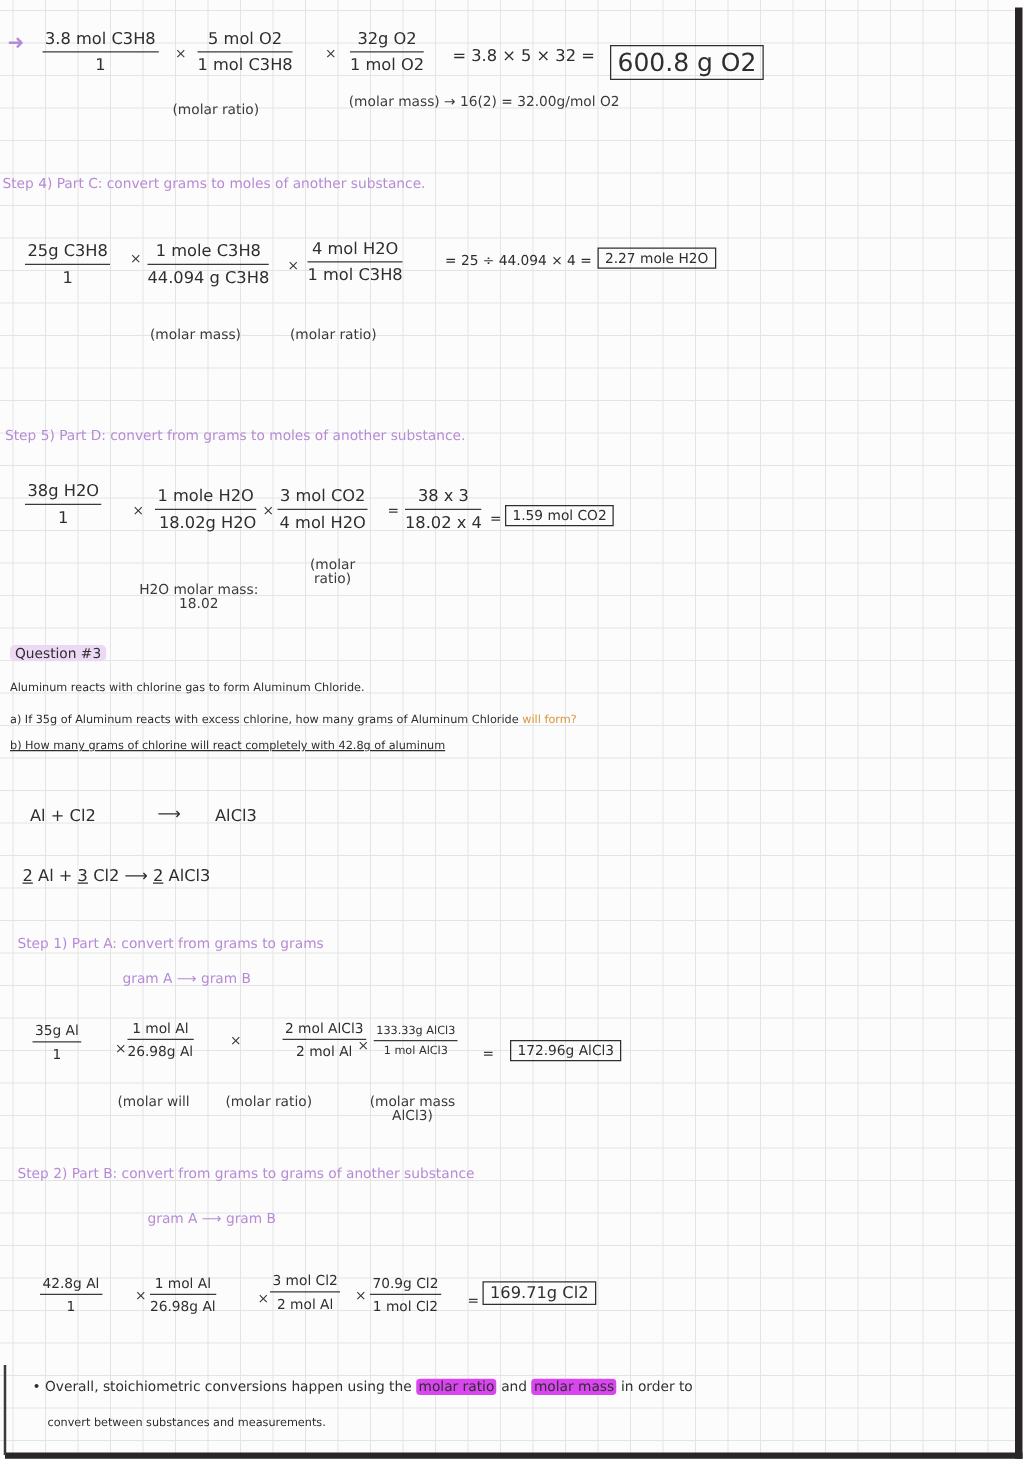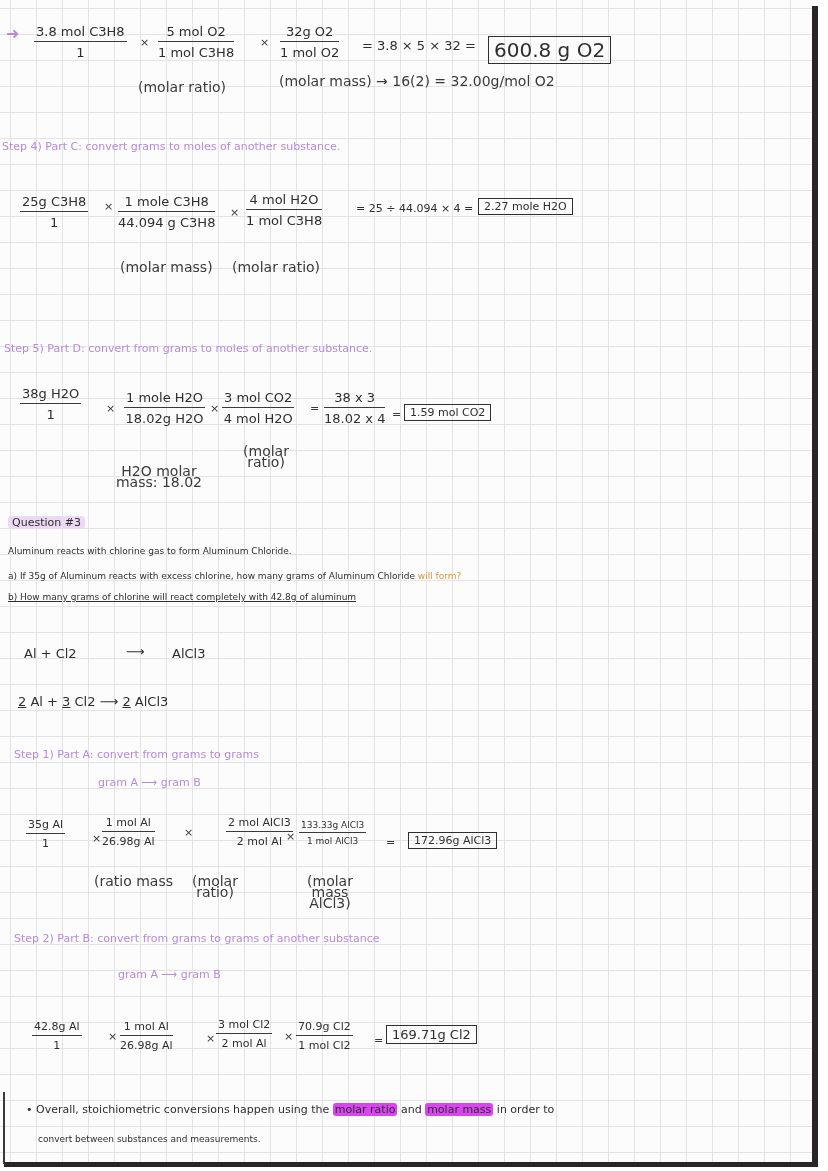--- a/index.html
+++ b/index.html
@@ -33,21 +33,21 @@
 
   .frac { position: absolute; text-align: center; }
   .frac .num { display: block; padding: 0 2px 2px; border-bottom: 1.4px solid #3a3a3a; }
   .frac .den { display: block; padding-top: 3px; }
   .op { position: absolute; font-size: 11px; color: #3a3a3a; }
 
   .answer-box {
     position: absolute; border: 1.6px solid #2f2f2f; padding: 1px 5px;
     background: transparent; white-space: nowrap;
   }
-  .note { position: absolute; text-align: center; line-height: 11px; font-size: 14px; color: #3a3a3a; white-space: nowrap; }
+  .note { position: absolute; text-align: center; line-height: 11px; font-size: 11px; color: #3a3a3a; white-space: nowrap; }
   .arrow-mark { color: #b58ad6; font-size: 16px; }
   .hl { background: #d946ef; border-radius: 3px; padding: 0 2px; }
   .q-label { background: #ecd9f4; border-radius: 4px; padding: 0 4px; }
 </style>
 </head>
 <body>
 
 <div class="page"></div>
 <div class="edge-right"></div>
 <div class="edge-bottom"></div>
@@ -92,21 +92,21 @@
 <span class="answer-box small hw" style="left:478px;top:198px;">2.27 mole H2O</span>
 <span class="note" style="left:120px;top:262px;">(molar mass)</span>
 <span class="note" style="left:232px;top:262px;">(molar ratio)</span>
 
 <span class="abs small purple" style="left:4px;top:342px;">Step 5) Part D: convert from grams to moles of another substance.</span>
 <div class="frac md hw" style="left:20px;top:386px;">
   <span class="num">38g H2O</span>
   <span class="den">1</span>
 </div>
 <span class="op" style="left:106px;top:402px;">×</span>
-<div class="frac md hw" style="left:124px;top:390px;">
+<div class="frac md hw" style="left:124px;top:390px;text-align:right;">
   <span class="num">1 mole H2O</span>
   <span class="den">18.02g H2O</span>
 </div>
 <span class="op" style="left:210px;top:402px;">×</span>
 <div class="frac md hw" style="left:222px;top:390px;">
   <span class="num">3 mol CO2</span>
   <span class="den">4 mol H2O</span>
 </div>
 <span class="op" style="left:310px;top:402px;">=</span>
 <div class="frac md hw" style="left:324px;top:390px;">
@@ -160,21 +160,21 @@
   <span class="num">2 mol AlCl3</span>
   <span class="den">2 mol Al</span>
 </div>
 <span class="op" style="left:286px;top:830px;">×</span>
 <div class="frac xs hw" style="left:299px;top:820px;">
   <span class="num">133.33g AlCl3</span>
   <span class="den">1 mol AlCl3</span>
 </div>
 <span class="op" style="left:386px;top:836px;">=</span>
 <span class="answer-box small hw" style="left:408px;top:832px;">172.96g AlCl3</span>
-<span class="note" style="left:94px;top:876px;">(ratio mass</span>
+<span class="note" style="left:94px;top:876px;">(molar will</span>
 <span class="note" style="left:180px;top:876px;width:70px;white-space:normal;">(molar ratio)</span>
 <span class="note" style="left:290px;top:876px;width:80px;white-space:normal;">(molar mass AlCl3)</span>
 
 <span class="abs small purple" style="left:14px;top:932px;">Step 2) Part B: convert from grams to grams of another substance</span>
 <span class="abs small purple" style="left:118px;top:968px;">
   <span>gram A</span>
   <span> ⟶ </span>
   <span>gram B</span>
 </span>
 <div class="frac small hw" style="left:32px;top:1020px;">

